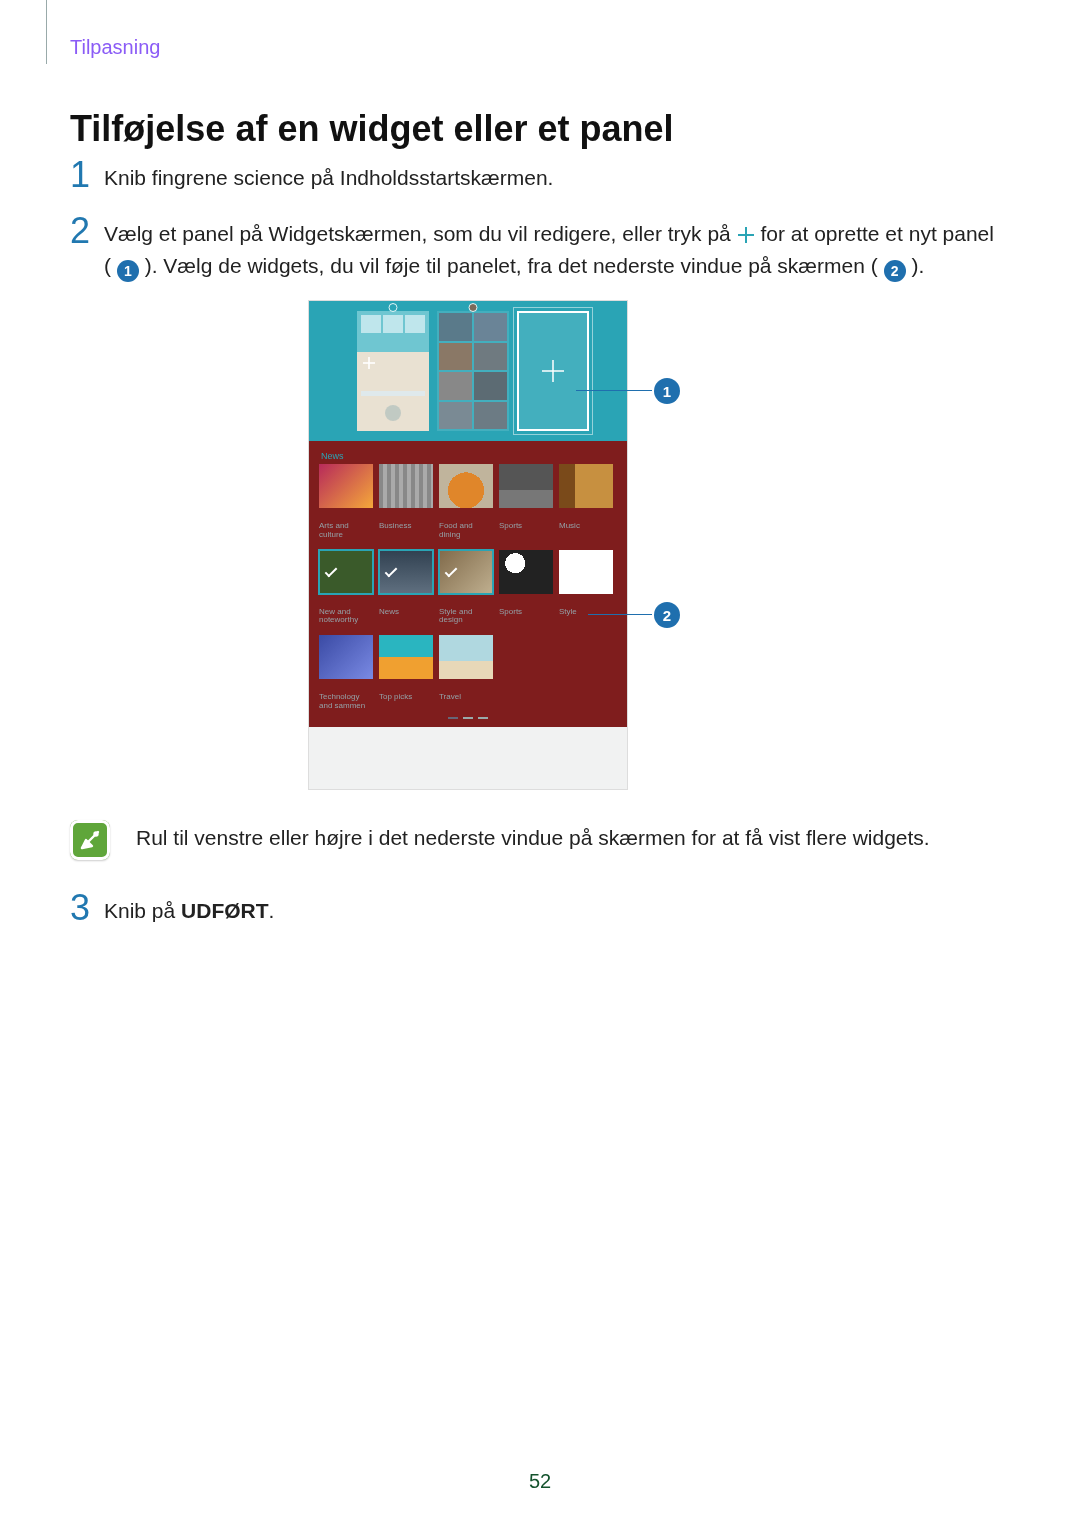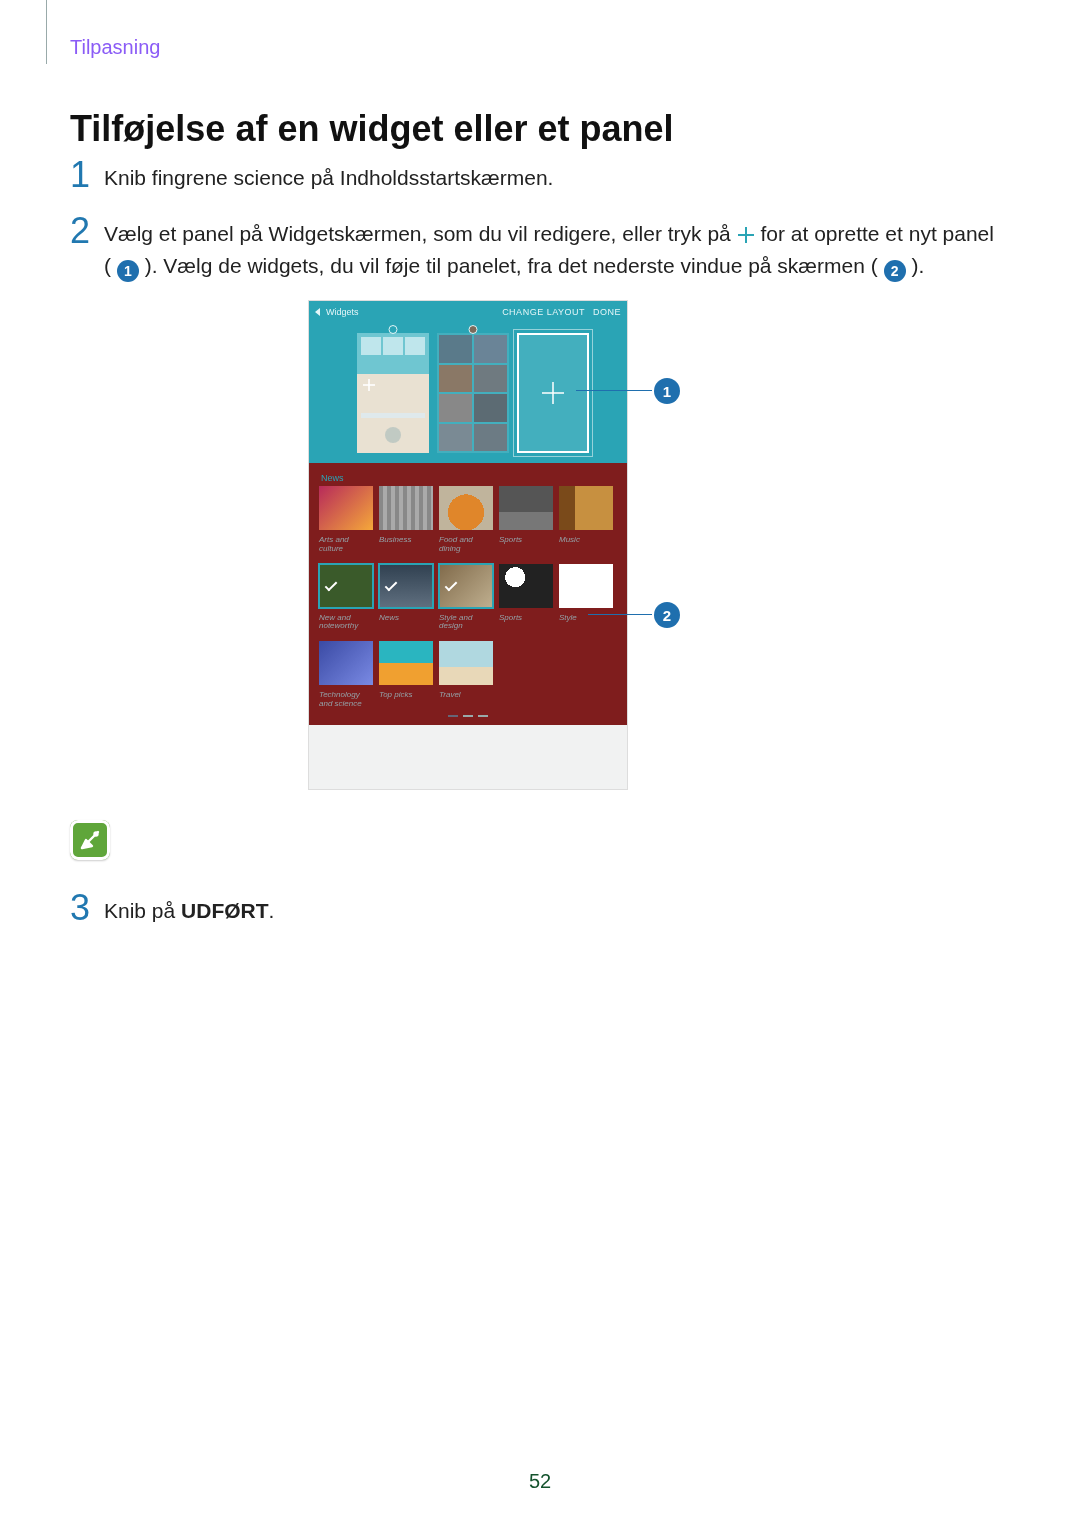--- a/index.html
+++ b/index.html
@@ -214,24 +214,23 @@
     position: absolute;
     left: 6px; top: 18px;
     width: 10px; height: 4px;
     border-left: 2px solid #fff;
     border-bottom: 2px solid #fff;
     transform: rotate(-45deg);
   }
   .w-caption {
     font-size: 8px;
     color: #94a0a6;
-    margin-top: 6px;
+    margin-top: 14px;
     line-height: 1.1;
     min-height: 14px;
-    font-style: italic;
   }
   .w-row.r1 .t0{background:linear-gradient(135deg,#b72a5a,#f5a83a);}
   .w-row.r1 .t1{background:repeating-linear-gradient(90deg,#888 0 4px,#aaa 4px 8px);}
   .w-row.r1 .t2{background:radial-gradient(circle at 50% 60%,#e0862a 0 18px,#c0b49c 18px 100%);}
   .w-row.r1 .t3{background:linear-gradient(#555 0 60%,#777 60% 100%);}
   .w-row.r1 .t4{background:linear-gradient(90deg,#7a4a1a 0 30%,#c79040 30% 100%);}
   .w-row.r2 .t0{background:#3a5a2a;}
   .w-row.r2 .t1{background:linear-gradient(#304050,#607080);}
   .w-row.r2 .t2{background:linear-gradient(135deg,#806a4a,#c0b090);}
   .w-row.r2 .t3{background:radial-gradient(circle at 30% 30%,#fff 0 10px,#222 10px 100%);}
@@ -320,30 +319,20 @@
     <span class="inline-plus"></span>
     <span> for at oprette et nyt panel (</span>
     <span class="num-badge">1</span>
     <span>). Vælg de widgets, du vil føje til panelet, fra det nederste vindue på skærmen (</span>
     <span class="num-badge">2</span>
     <span>).</span>
   </div>
 </div>
 
 <div class="figure">
-  <div class="fig-header">
-    <div class="left">
-      <div class="arrow"></div>
-      <span>Widgets</span>
-    </div>
-    <div class="right">
-      <span>CHANGE LAYOUT</span>
-      <span>DONE</span>
-    </div>
-  </div>
   <div class="panel-zone">
     <div class="panel p1">
       <div class="dot"></div>
       <div class="row1">
           <span></span>
           <span></span>
           <span></span>
         </div>
       <div class="plus-small"></div>
       <div class="line l1"></div>
@@ -409,21 +398,21 @@
         </div>
       <div class="w-item">
           <div class="w-thumb t4"></div>
           <div class="w-caption">Style</div>
         </div>
     </div>
 
     <div class="w-row r3" style="margin-top:10px;">
       <div class="w-item">
           <div class="w-thumb t0"></div>
-          <div class="w-caption">Technology and science</div>
+          <div class="w-caption">Technology and sammen</div>
         </div>
       <div class="w-item">
           <div class="w-thumb t1"></div>
           <div class="w-caption">Top picks</div>
         </div>
       <div class="w-item">
           <div class="w-thumb t2"></div>
           <div class="w-caption">Travel</div>
         </div>
     </div>
@@ -444,20 +433,21 @@
 </div>
 
 <div class="note">
   <div class="note-icon">
     <svg viewBox="0 0 24 24" fill="none" stroke="#fff" stroke-width="2.4" stroke-linecap="round" stroke-linejoin="round">
       <path d="M4 20 L20 4"></path>
       <path d="M4 20 L8 12 L14 18 Z" fill="#fff"></path>
       <circle cx="18" cy="6" r="1.5" fill="#fff"></circle>
     </svg>
   </div>
+  <div class="note-text">Rul til venstre eller højre i det nederste vindue på skærmen for at få vist flere widgets.</div>
 </div>
 
 <div class="step step3">
   <div class="step-num">3</div>
   <div class="step-body">
     <span>Knib på </span><b>UDFØRT</b><span>.</span>
   </div>
 </div>
 
 <div class="page-num">52</div>

